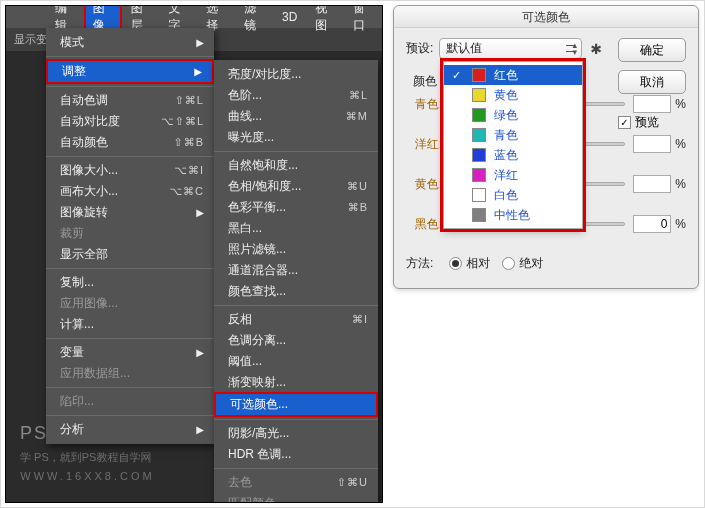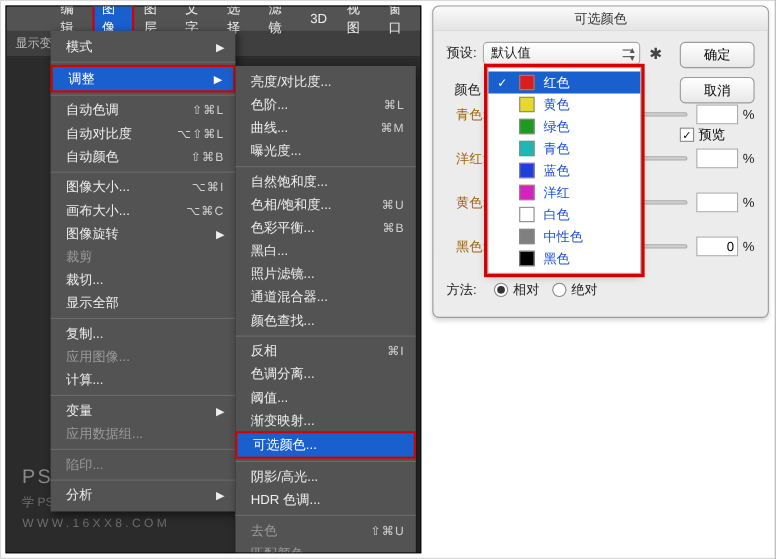--- a/index.html
+++ b/index.html
@@ -123,23 +123,20 @@
         <span class="sc">⌥⌘C</span>
       </div>
       <div class="row">
         <span>图像旋转</span>
         <span class="arrow">▶</span>
       </div>
       <div class="row disabled">
         <span>裁剪</span>
       </div>
       <div class="row">
-        <span>裁切...</span>
-      </div>
-      <div class="row">
         <span>显示全部</span>
       </div>
       <div class="sep"></div>
       <div class="row">
         <span>复制...</span>
       </div>
       <div class="row disabled">
         <span>应用图像...</span>
       </div>
       <div class="row">
@@ -350,18 +347,13 @@
     <div class="crow">
       <span class="check"></span>
       <span class="sw" style="background:#ffffff"></span>
       <span>白色</span>
     </div>
     <div class="crow">
       <span class="check"></span>
       <span class="sw" style="background:#808080"></span>
       <span>中性色</span>
     </div>
-    <div class="crow">
-      <span class="check"></span>
-      <span class="sw" style="background:#000000"></span>
-      <span>黑色</span>
-    </div>
   </div>
 
 </body></html>

